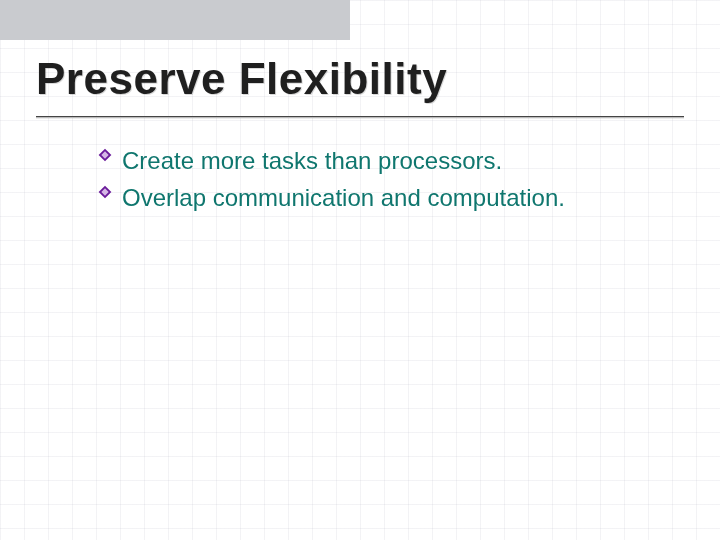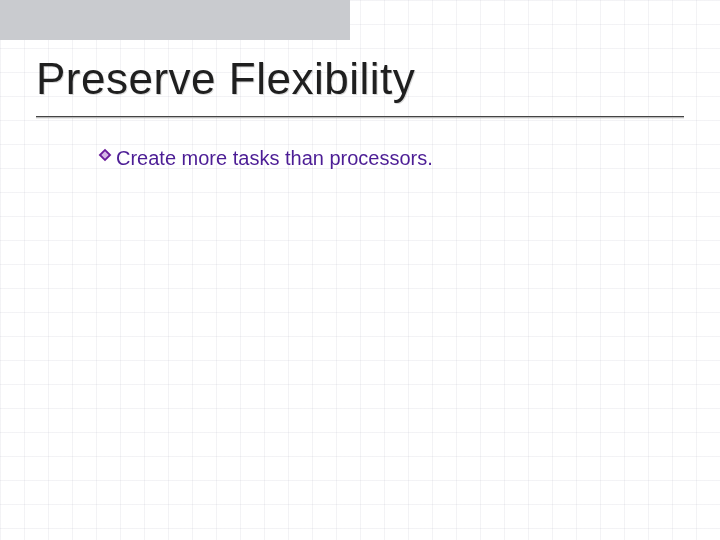--- a/index.html
+++ b/index.html
@@ -27,21 +27,21 @@
     z-index: 1;
   }
   .slide {
     position: absolute;
     inset: 0;
     z-index: 2;
     padding: 54px 36px 0 36px;
   }
   .title {
     font-size: 44px;
-    font-weight: 400;
+    font-weight: 700;
     color: #1f1f1f;
     text-shadow: 1px 1px 0 rgba(0,0,0,0.15);
     letter-spacing: 0.5px;
   }
   .title-rule {
     margin-top: 12px;
     height: 2px;
     border-top: 1px solid #444;
     border-bottom: 1px solid #bbb;
     box-shadow: 0 1px 0 rgba(0,0,0,0.08);
@@ -54,24 +54,24 @@
   .item {
     display: flex;
     align-items: flex-start;
     margin-bottom: 6px;
   }
   .bullet {
     flex: 0 0 auto;
   }
   .bullet svg { display: block; }
   .item-text {
-    font-size: 20px;
+    font-size: 24px;
     line-height: 1.28;
-    color: #4c1d95;
-    margin-left: 2px;
+    color: #0f766e;
+    margin-left: 8px;
   }
 </style>
 </head>
 <body>
 
 <div class="grid-bg"></div>
 <div class="top-bar"></div>
 
 <div class="slide">
   <div class="title">Preserve Flexibility</div>
@@ -82,16 +82,25 @@
     <div class="item">
       <span class="bullet">
         <svg width="18" height="18" viewBox="0 0 18 18">
           <rect x="4.5" y="4.5" width="9" height="9" fill="#6a1b9a" transform="rotate(45 9 9)"></rect>
           <rect x="6.4" y="6.4" width="5.2" height="5.2" fill="#d6b7e6" transform="rotate(45 9 9)"></rect>
         </svg>
       </span>
       <span class="item-text">Create more tasks than processors.</span>
     </div>
 
+    <div class="item">
+      <span class="bullet">
+        <svg width="18" height="18" viewBox="0 0 18 18">
+          <rect x="4.5" y="4.5" width="9" height="9" fill="#6a1b9a" transform="rotate(45 9 9)"></rect>
+          <rect x="6.4" y="6.4" width="5.2" height="5.2" fill="#d6b7e6" transform="rotate(45 9 9)"></rect>
+        </svg>
+      </span>
+      <span class="item-text">Overlap communication and computation.</span>
+    </div>
 
 
   </div>
 </div>
 
 </body></html>

